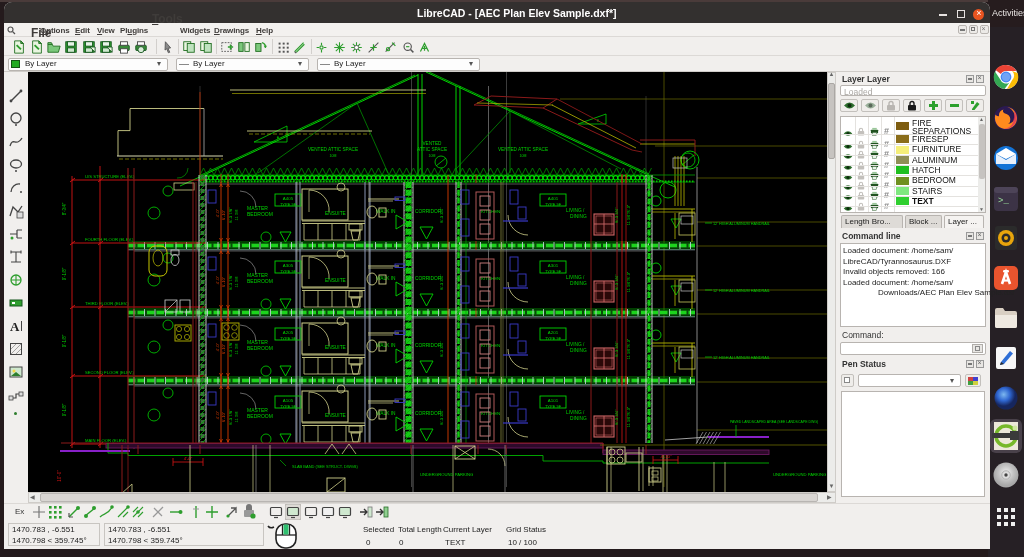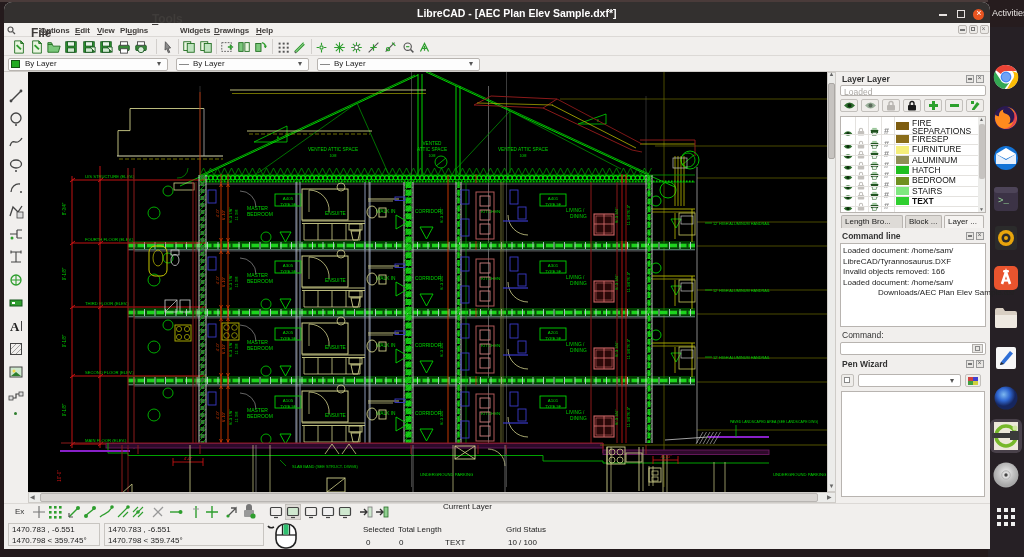--- a/index.html
+++ b/index.html
@@ -1366,21 +1366,21 @@
 <div class="abs" style="left:840px;top:243px;width:146px;height:84px;background:#fff;border:1px solid #b8b4b0;"></div>
 <div class="tx" style="left:843px;top:246.0px;font-size:8px;color:#222;">Loaded document: /home/sam/</div>
 <div class="tx" style="left:843px;top:256.5px;font-size:8px;color:#222;">LibreCAD/Tyrannosaurus.DXF</div>
 <div class="tx" style="left:843px;top:267.0px;font-size:8px;color:#222;">Invalid objects removed: 166</div>
 <div class="tx" style="left:843px;top:277.5px;font-size:8px;color:#222;">Loaded document: /home/sam/</div>
 <div class="tx" style="left:843px;top:288.0px;font-size:8px;color:#222;margin-left:35px;">Downloads/AEC Plan Elev Sample.dxf</div>
 <div class="tx" style="left:842px;top:330px;font-size:8.5px;color:#333;">Command:</div>
 <div class="abs" style="left:840px;top:342px;width:146px;height:13px;background:#fff;border:1px solid #b8b4b0;border-radius:2px;"></div>
 <div class="abs" style="left:972px;top:344px;width:11px;height:9px;background:#e8e6e3;border:1px solid #b0ada9;"></div>
 <div class="abs" style="left:975px;top:346px;width:5px;height:5px;border:1px solid #888;"></div>
-<div class="tx" style="left:842px;top:359px;font-size:8.5px;font-weight:bold;color:#333;">Pen Wizard</div>
+<div class="tx" style="left:842px;top:359px;font-size:8.5px;font-weight:bold;color:#333;">Pen Status</div>
 <div class="abs" style="left:966px;top:360px;width:8px;height:8px;border:1px solid #999;background:#e8e6e3;"></div>
 <div class="abs" style="left:976px;top:360px;width:8px;height:8px;border:1px solid #999;background:#e8e6e3;"></div>
 <div class="tx" style="left:977.5px;top:359px;font-size:7px;color:#666;">×</div>
 <div class="abs" style="left:968px;top:363px;width:4px;height:2px;border:1px solid #777;"></div>
 <div class="abs" style="left:841px;top:374px;width:13px;height:13px;background:#efedea;border:1px solid #c3c0bc;border-radius:2px;"></div>
 <div class="abs" style="left:844px;top:377px;width:6px;height:6px;border:1px solid #888;background:#fff;"></div>
 <div class="abs" style="left:858px;top:374px;width:103px;height:13px;background:#fff;border:1px solid #b8b4b0;border-radius:2px;"></div>
 <div class="tx" style="left:950px;top:375.5px;font-size:8px;color:#555;">▾</div>
 <div class="abs" style="left:965px;top:374px;width:16px;height:13px;background:#efedea;border:1px solid #c3c0bc;border-radius:2px;"></div>
 <svg class="abs" style="left:968px;top:376.5px" width="10" height="8">
@@ -1493,15 +1493,15 @@
 <rect x="10" y="3" width="20" height="24" rx="9" fill="#fff" stroke="#222" stroke-width="1.6"></rect>
 <line x1="10" y1="14" x2="30" y2="14" stroke="#222" stroke-width="1.3"></line>
 <line x1="16.5" y1="3" x2="16.5" y2="14" stroke="#222" stroke-width="1.3"></line>
 <line x1="23.5" y1="3" x2="23.5" y2="14" stroke="#222" stroke-width="1.3"></line>
 <rect x="17.5" y="3.5" width="5" height="10" fill="#2fbf6f"></rect>
 </svg>
 <div class="tx" style="left:363px;top:525px;font-size:8px;color:#222;">Selected</div>
 <div class="tx" style="left:398px;top:525px;font-size:8px;color:#222;">Total Length</div>
 <div class="tx" style="left:366px;top:538px;font-size:8px;color:#222;">0</div>
 <div class="tx" style="left:399px;top:538px;font-size:8px;color:#222;">0</div>
-<div class="tx" style="left:443px;top:502px;font-size:8px;color:#222;">Current Layer</div>
+<div class="tx" style="left:443px;top:525px;font-size:8px;color:#222;">Current Layer</div>
 <div class="tx" style="left:445px;top:538px;font-size:8px;color:#222;">TEXT</div>
 <div class="tx" style="left:506px;top:525px;font-size:8px;color:#222;">Grid Status</div>
 <div class="tx" style="left:508px;top:538px;font-size:8px;color:#222;">10 / 100</div>
 </body></html>

